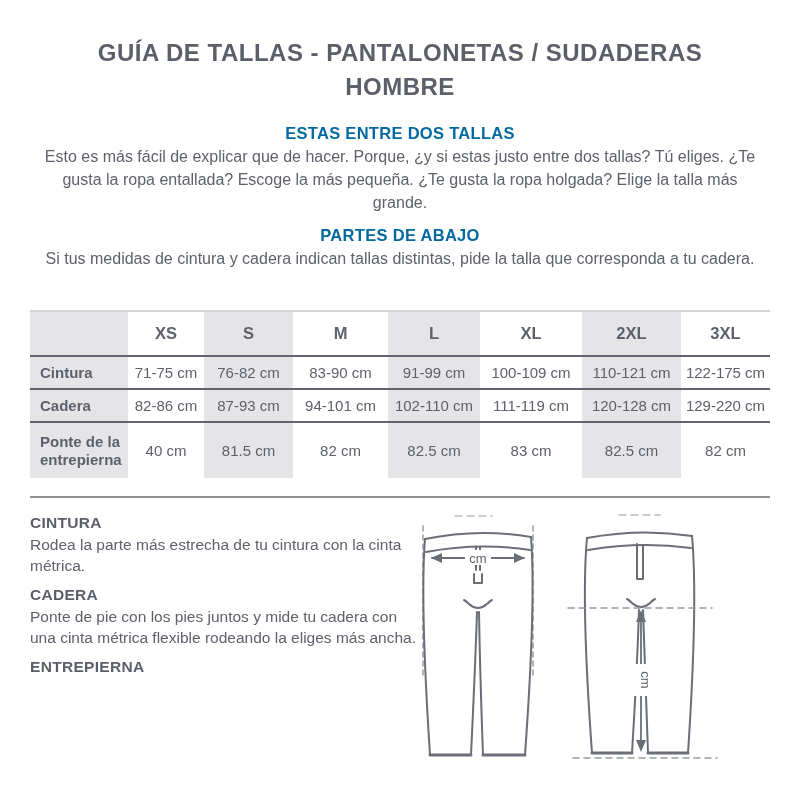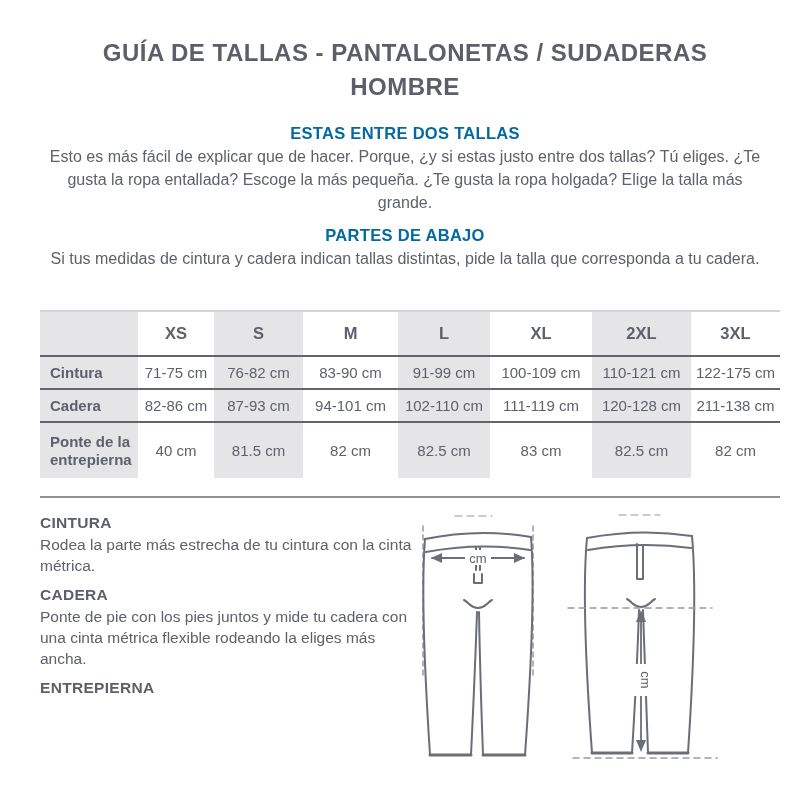--- a/index.html
+++ b/index.html
@@ -3,21 +3,21 @@
 <meta charset="utf-8">
 <style>
   * { margin: 0; padding: 0; box-sizing: border-box; }
   html, body { background: #ffffff; }
   body {
     width: 800px; height: 800px;
     font-family: "Liberation Sans", "DejaVu Sans", sans-serif;
     color: #5e616c;
     overflow: hidden;
   }
-  .page { width: 800px; height: 800px; padding: 36px 30px 0 40px; }
+  .page { width: 800px; height: 800px; padding: 36px 30px 0 30px; }
 
   
   .title {
     text-align: center;
     font-size: 24px; line-height: 34px; font-weight: bold;
     letter-spacing: 0.5px; color: #5c5f6a;
   }
   .section-head {
     text-align: center;
     font-size: 16.5px; font-weight: bold; letter-spacing: 0.3px;
@@ -123,21 +123,21 @@
         <td>122-175 cm</td>
       </tr>
       <tr>
         <td class="rowlabel">Cadera</td>
         <td>82-86 cm</td>
         <td>87-93 cm</td>
         <td>94-101 cm</td>
         <td>102-110 cm</td>
         <td>111-119 cm</td>
         <td>120-128 cm</td>
-        <td>211-138 cm</td>
+        <td>129-220 cm</td>
       </tr>
       <tr class="tall">
         <td class="rowlabel">Ponte de la entrepierna</td>
         <td>40 cm</td>
         <td>81.5 cm</td>
         <td>82 cm</td>
         <td>82.5 cm</td>
         <td>83 cm</td>
         <td>82.5 cm</td>
         <td>82 cm</td>

